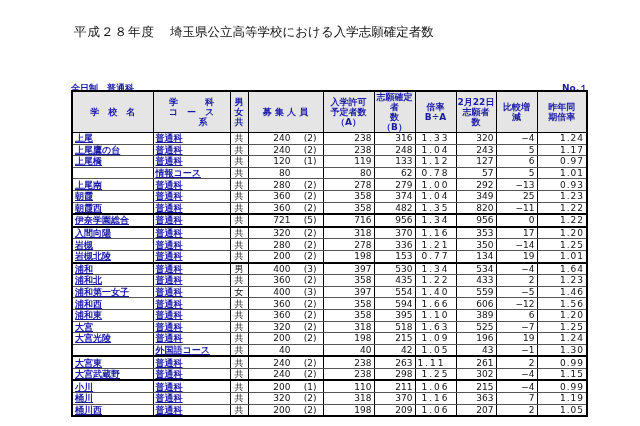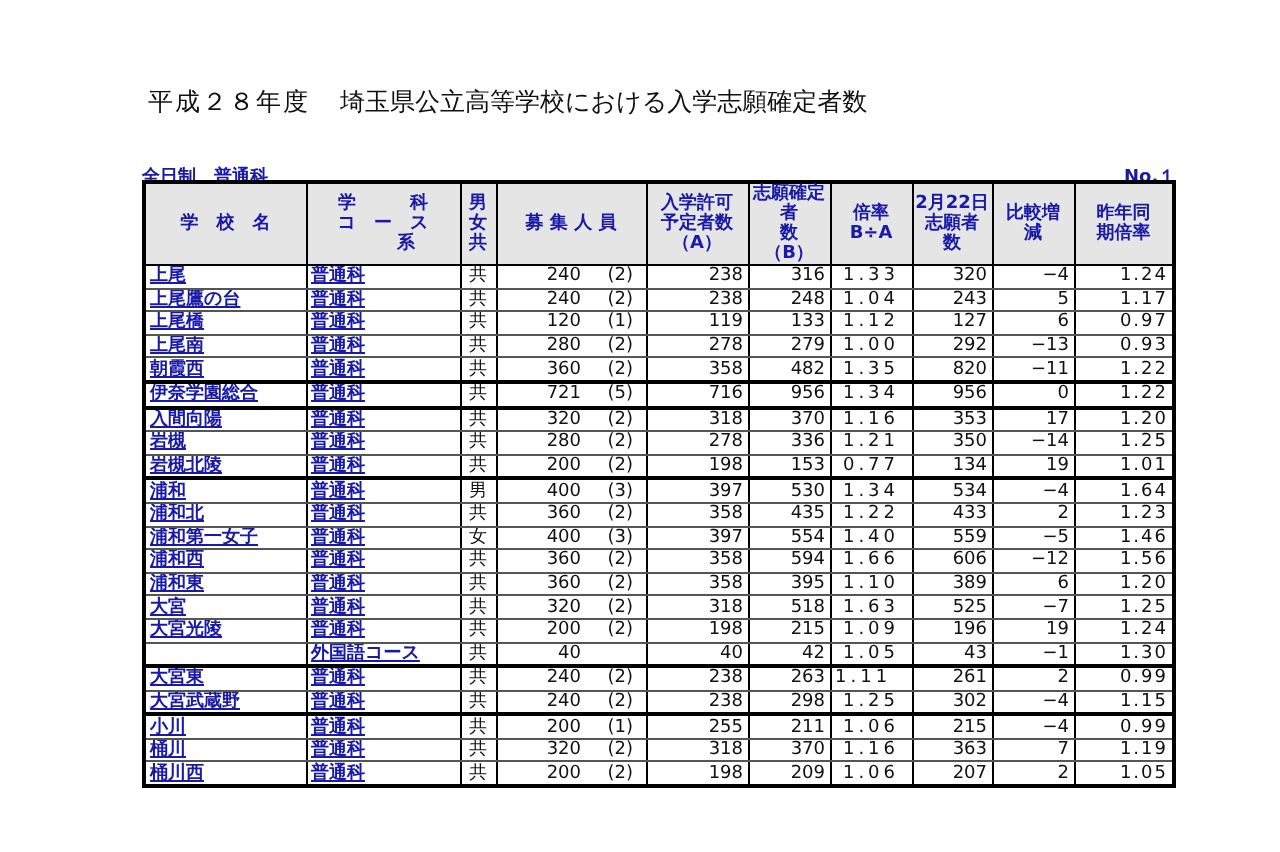--- a/index.html
+++ b/index.html
@@ -1,18 +1,18 @@
 <!DOCTYPE html>
 <html><head>
 <meta charset="utf-8">
 <style>
   html, body { margin:0; padding:0; background:#ffffff; }
   body { width:640px; height:426px; position:relative; overflow:hidden;
          font-family: "DejaVu Sans", "Liberation Sans", sans-serif; }
-  .title { position:absolute; left:74px; top:43px; font-size:12.5px; color:#111; white-space:nowrap; }
+  .title { position:absolute; left:74px; top:24px; font-size:12.5px; color:#111; white-space:nowrap; }
   .title .year { display:inline-block; width:96px; letter-spacing:1px; }
   .sub { position:absolute; left:71px; top:82px; font-size:9px; color:#1a1aa8; text-decoration:underline; font-weight:bold; }
   .pageno { position:absolute; left:562px; top:82px; font-size:9px; color:#1a1aa8; font-weight:bold; }
   table.main { position:absolute; left:71px; top:90px; border-collapse:collapse;
                border:2px solid #000; font-size:9px; table-layout:fixed; }
   table.main th { background:#e5e5e5; color:#1a1aa8; border:1px solid #000; font-weight:bold;
                   padding:0; line-height:10px; font-size:9px; }
   table.main td { border-left:1px solid #000; border-right:1px solid #000;
                   border-top:1px solid #555; border-bottom:1px solid #555;
                   padding:0 2px; height:10.6px; line-height:10px; font-size:9px; white-space:nowrap; overflow:hidden; }
@@ -122,30 +122,54 @@
     <td class="gender">共</td>
     <td class="cap"><span class="n">120</span><span class="q">(1)</span></td>
     <td class="num">119</td>
     <td class="num">133</td>
     <td class="num" style="text-align:center;letter-spacing:2px">1.12</td>
     <td class="num">127</td>
     <td class="num">6</td>
     <td class="num" style="letter-spacing:1px">0.97</td>
   </tr>
       <tr>
+    <td class="school noborder-top"></td>
+    <td class="course">情報コース</td>
+    <td class="gender">共</td>
+    <td class="cap"><span class="n">80</span><span class="q"></span></td>
+    <td class="num">80</td>
+    <td class="num">62</td>
+    <td class="num" style="text-align:center;letter-spacing:2px">0.78</td>
+    <td class="num">57</td>
+    <td class="num">5</td>
+    <td class="num" style="letter-spacing:1px">1.01</td>
+  </tr>
+      <tr>
     <td class="school">上尾南</td>
     <td class="course">普通科</td>
     <td class="gender">共</td>
     <td class="cap"><span class="n">280</span><span class="q">(2)</span></td>
     <td class="num">278</td>
     <td class="num">279</td>
     <td class="num" style="text-align:center;letter-spacing:2px">1.00</td>
     <td class="num">292</td>
     <td class="num">−13</td>
     <td class="num" style="letter-spacing:1px">0.93</td>
+  </tr>
+      <tr>
+    <td class="school">朝霞</td>
+    <td class="course">普通科</td>
+    <td class="gender">共</td>
+    <td class="cap"><span class="n">360</span><span class="q">(2)</span></td>
+    <td class="num">358</td>
+    <td class="num">374</td>
+    <td class="num" style="text-align:center;letter-spacing:2px">1.04</td>
+    <td class="num">349</td>
+    <td class="num">25</td>
+    <td class="num" style="letter-spacing:1px">1.23</td>
   </tr>
       <tr>
     <td class="school">朝霞西</td>
     <td class="course">普通科</td>
     <td class="gender">共</td>
     <td class="cap"><span class="n">360</span><span class="q">(2)</span></td>
     <td class="num">358</td>
     <td class="num">482</td>
     <td class="num" style="text-align:center;letter-spacing:2px">1.35</td>
     <td class="num">820</td>
@@ -318,21 +342,21 @@
     <td class="num" style="text-align:center;letter-spacing:2px">1.25</td>
     <td class="num">302</td>
     <td class="num">−4</td>
     <td class="num" style="letter-spacing:1px">1.15</td>
   </tr>
       <tr class="thick">
     <td class="school">小川</td>
     <td class="course">普通科</td>
     <td class="gender">共</td>
     <td class="cap"><span class="n">200</span><span class="q">(1)</span></td>
-    <td class="num">255</td>
+    <td class="num">110</td>
     <td class="num">211</td>
     <td class="num" style="text-align:center;letter-spacing:2px">1.06</td>
     <td class="num">215</td>
     <td class="num">−4</td>
     <td class="num" style="letter-spacing:1px">0.99</td>
   </tr>
       <tr>
     <td class="school">桶川</td>
     <td class="course">普通科</td>
     <td class="gender">共</td>

